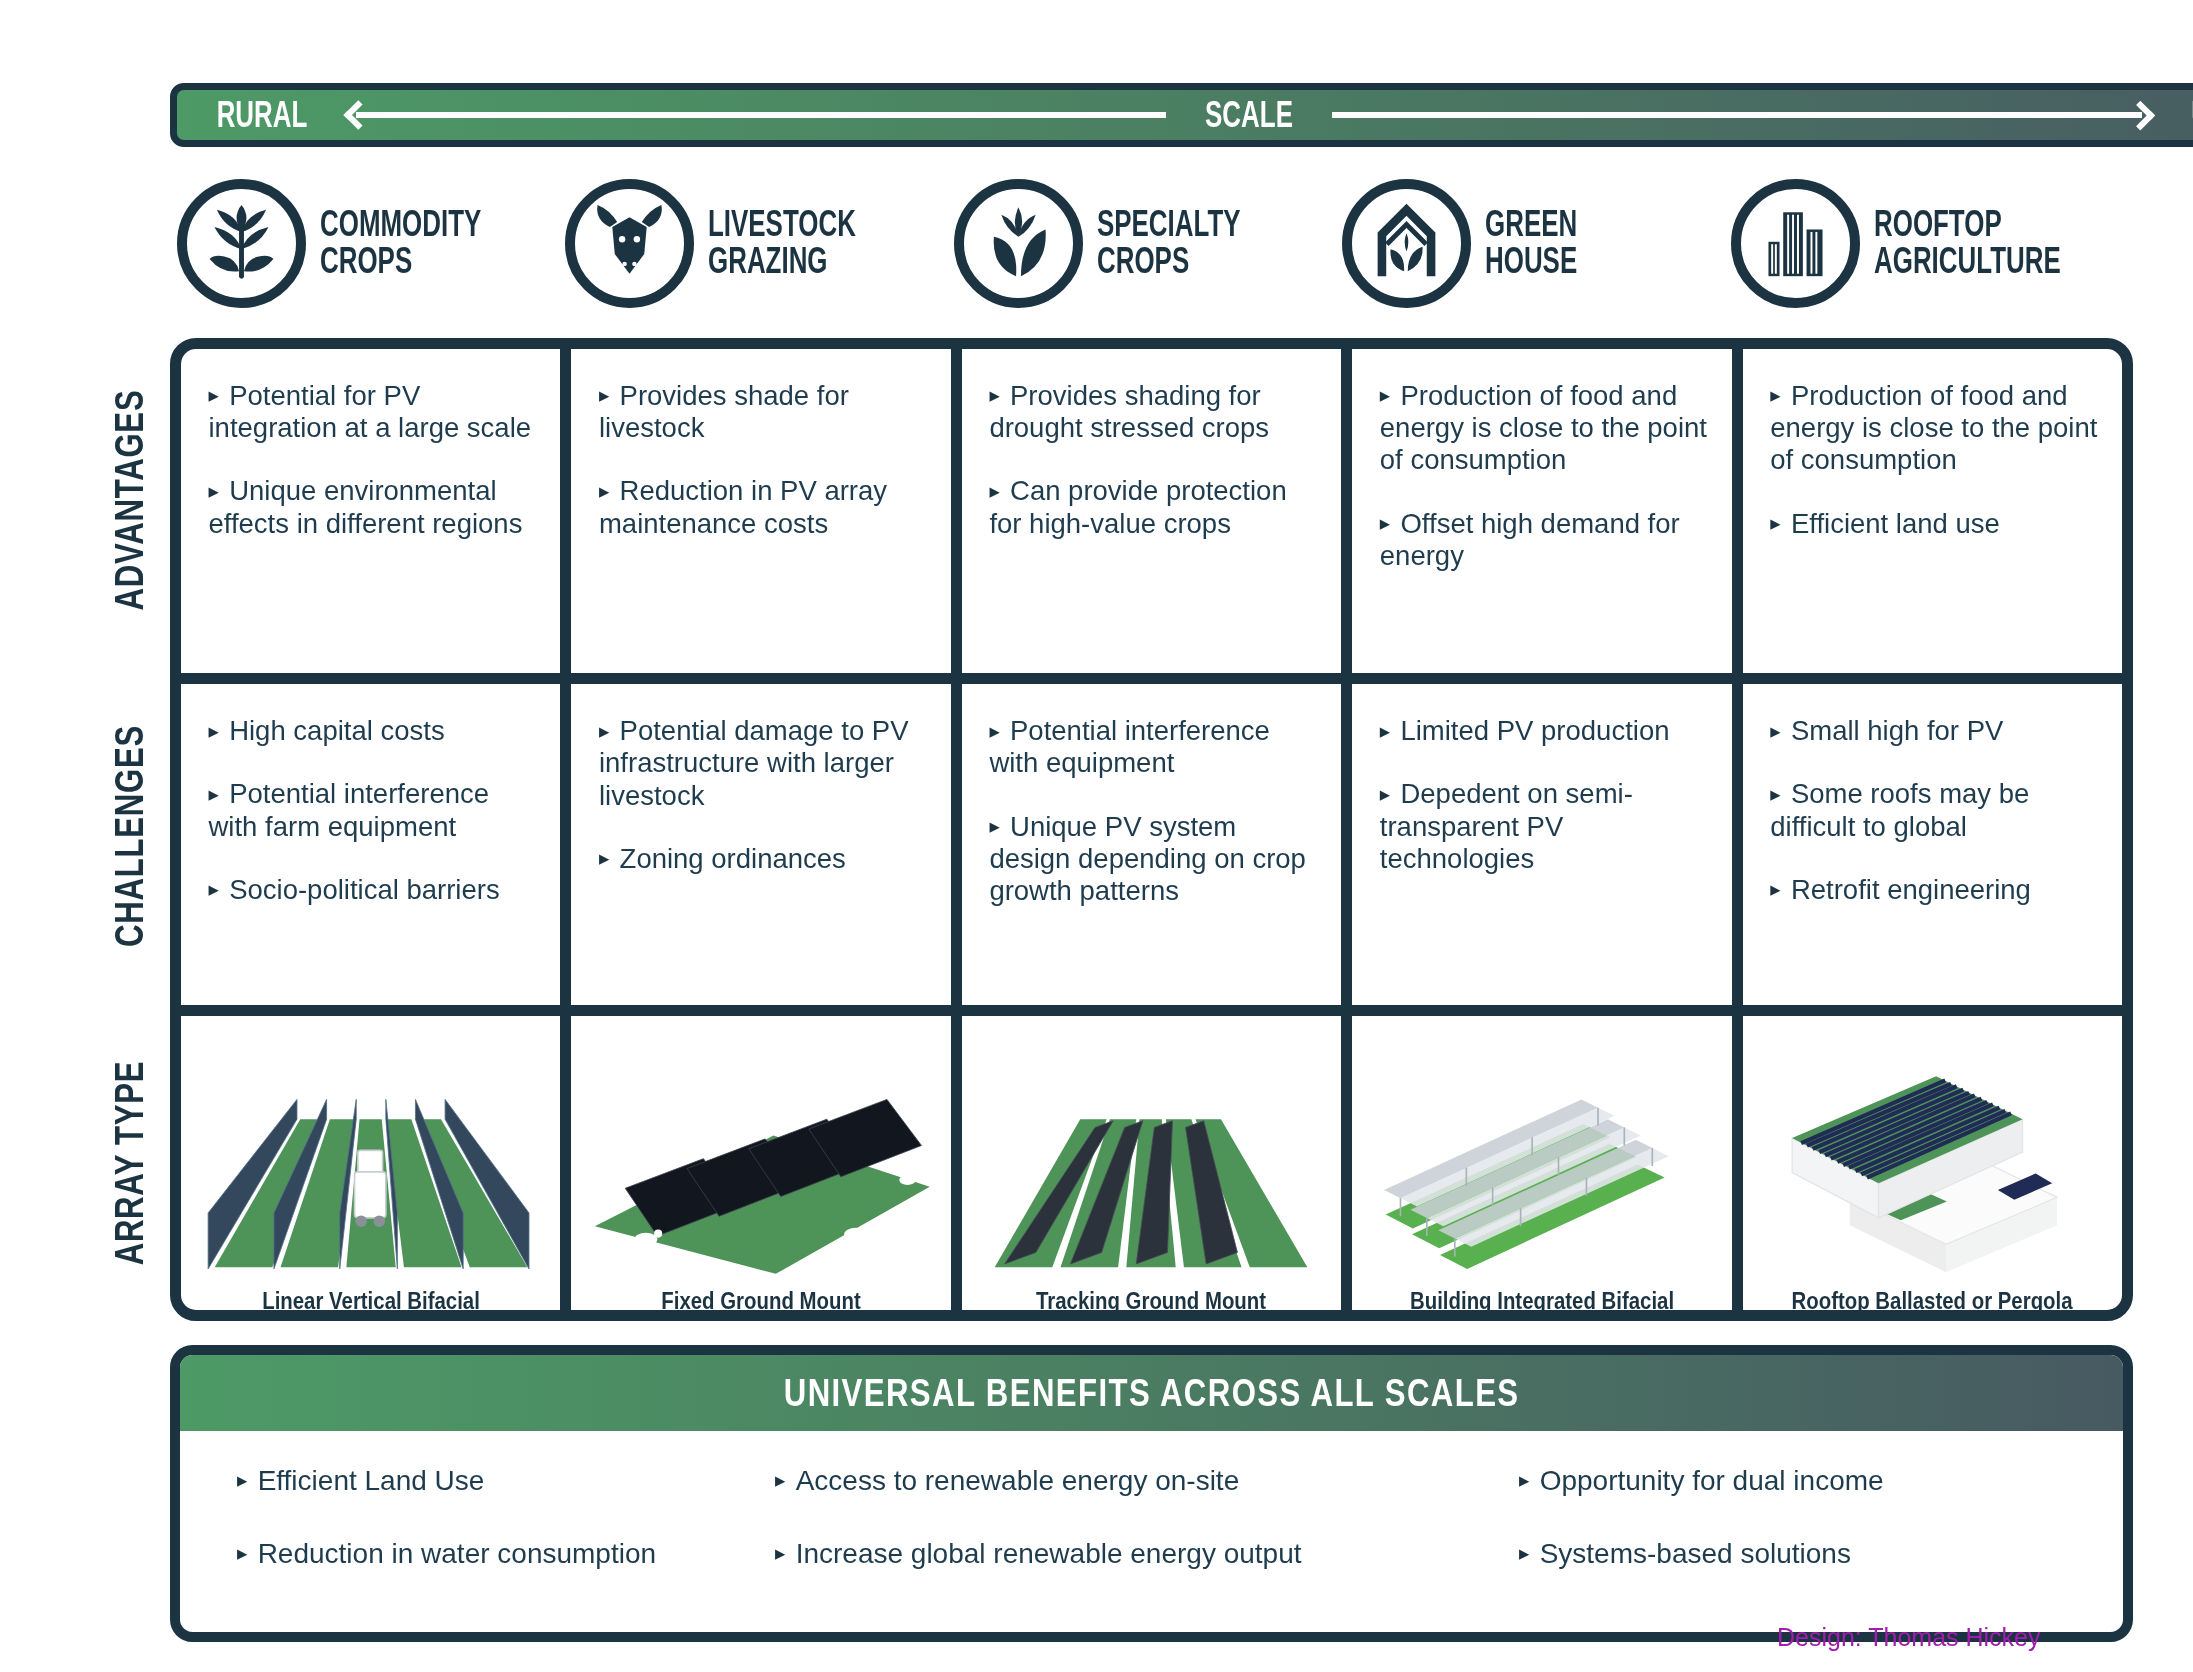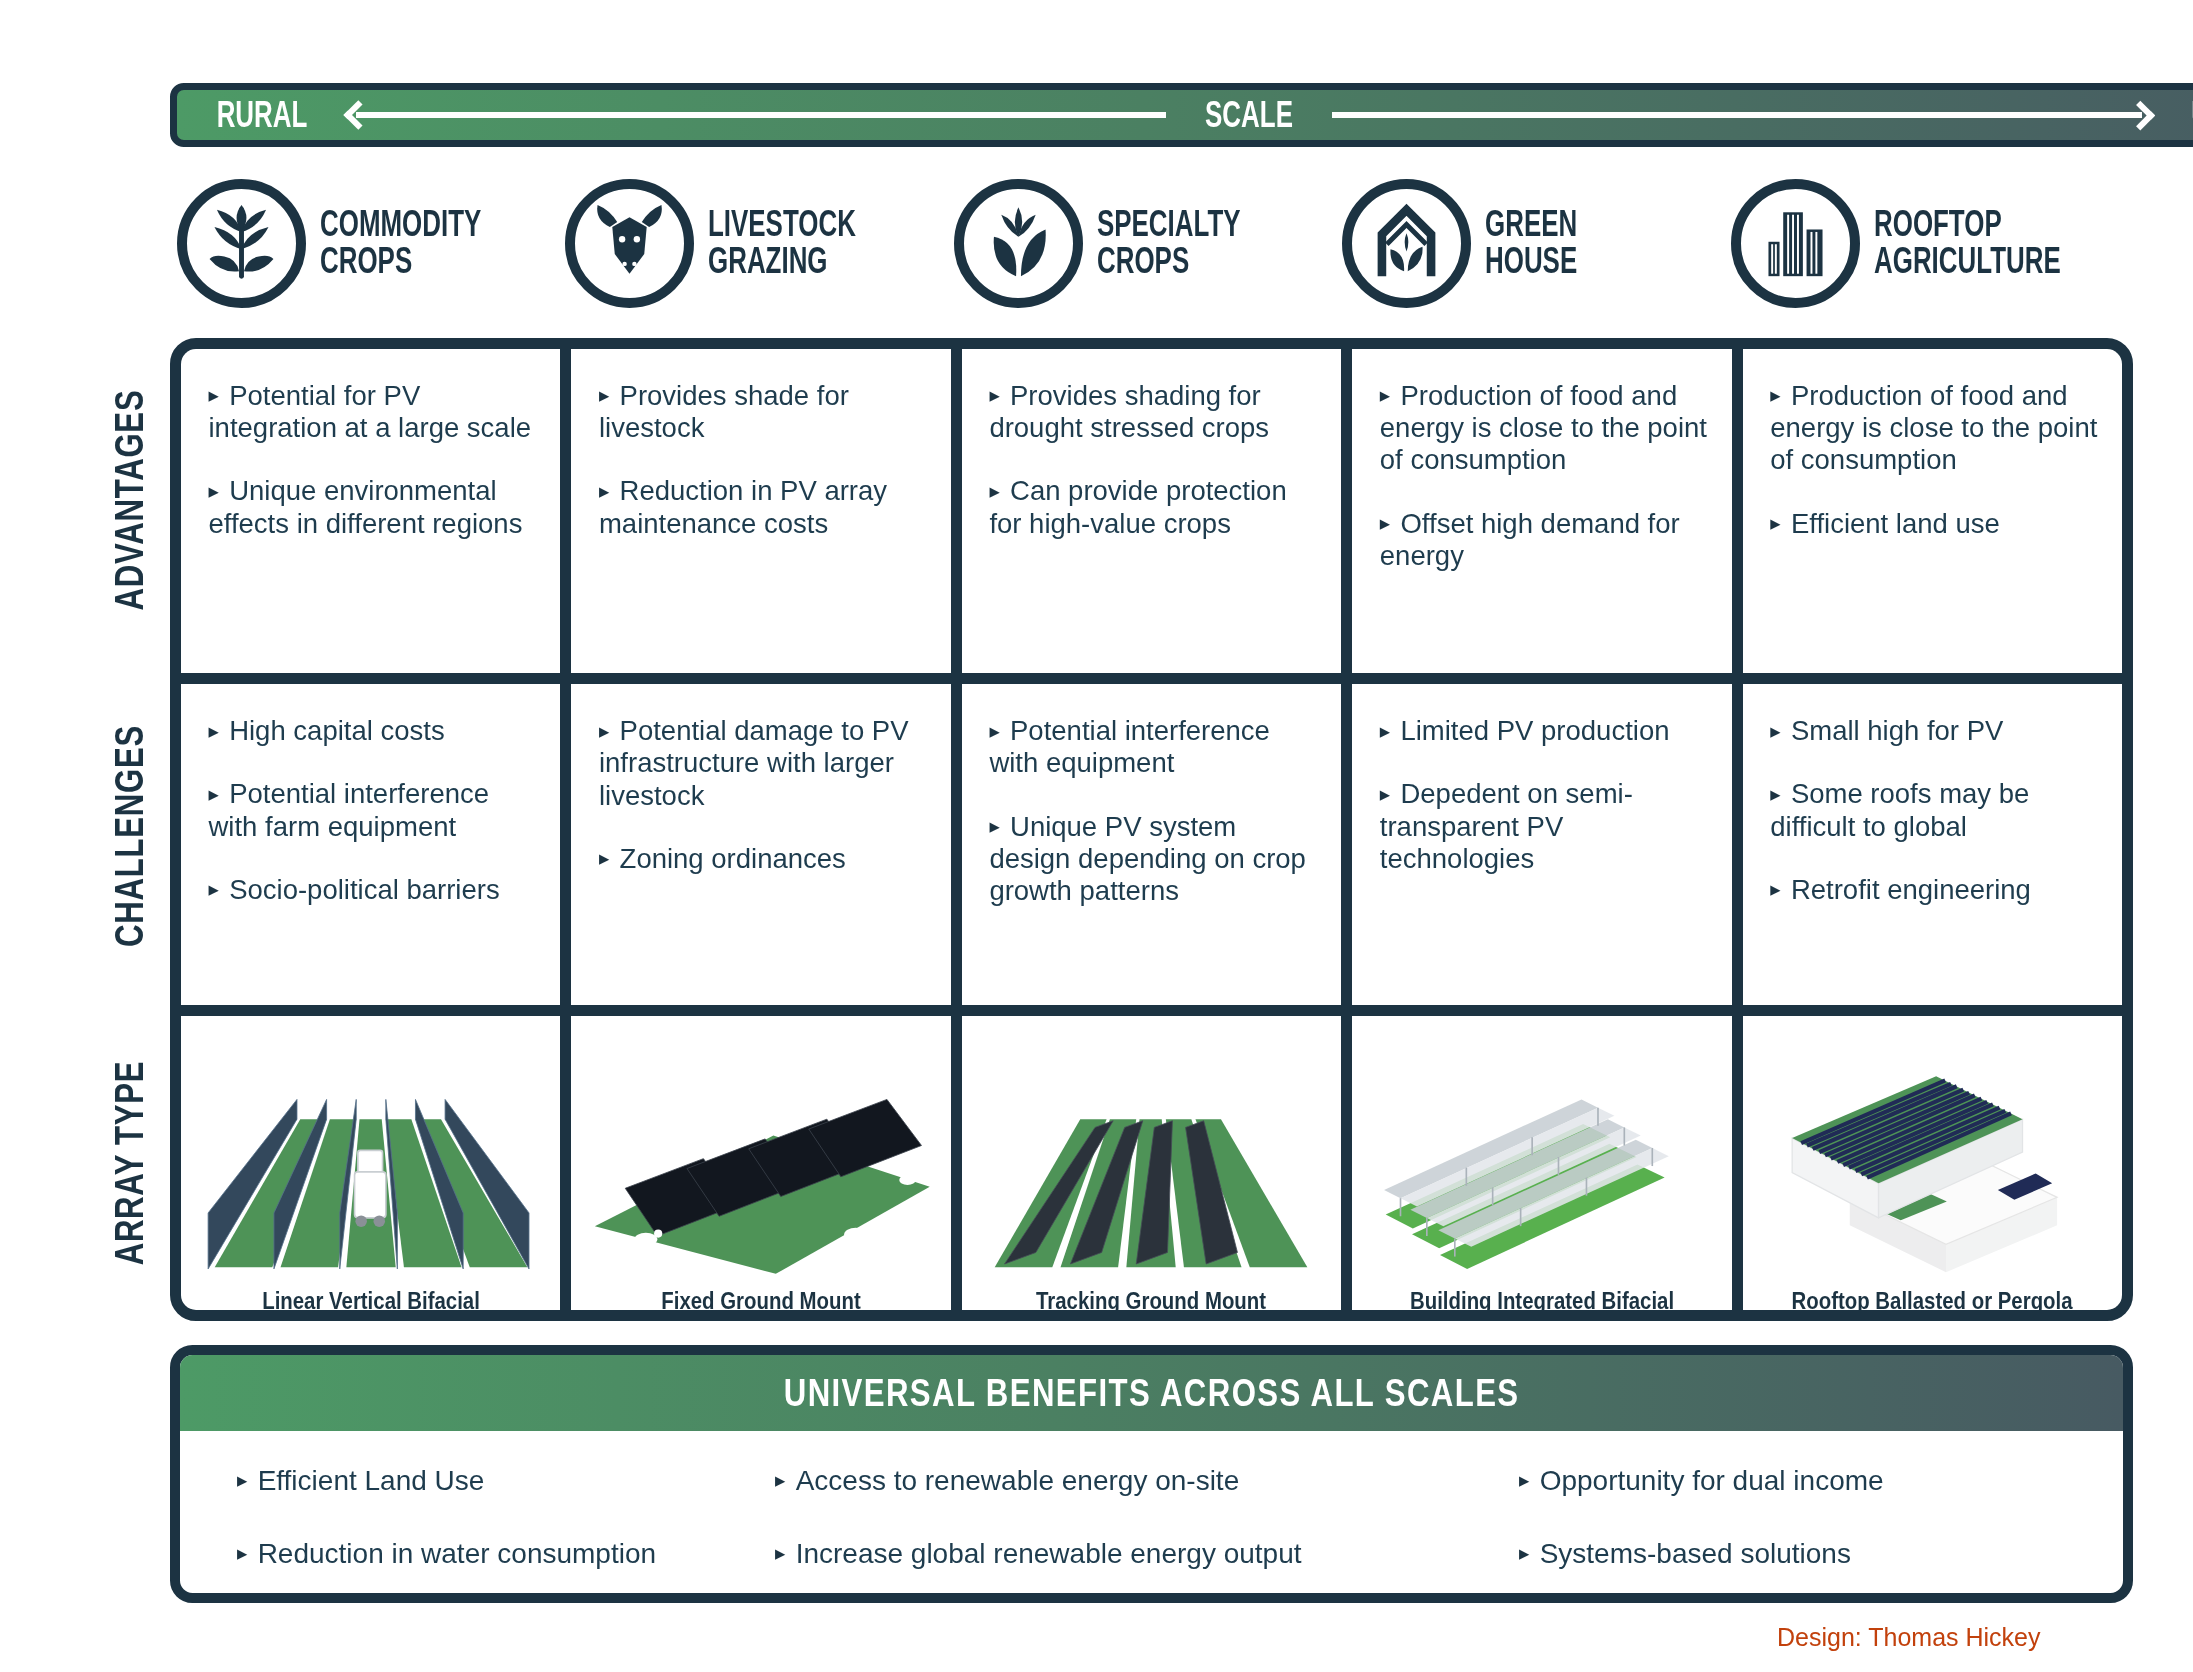--- a/index.html
+++ b/index.html
@@ -44,30 +44,30 @@
   .array-cell svg { flex:1; min-height:0; width:100%; }
   .caption { text-align:center; font-size:24px; font-weight:bold; color:#1c3342;
              transform:scaleX(.85); transform-origin:center; padding:5.2px 0 6.9px; white-space:nowrap; }
 
   
   .vlabel { position:absolute; width:361px; height:48px; line-height:48px; text-align:center;
             font-weight:bold; font-size:40px; color:#1c3342; letter-spacing:0.9px;
             transform:rotate(-90deg) scaleX(.78); }
 
   
-  .universal { position:absolute; left:170px; top:1345px; width:1963px; height:258px;
+  .universal { position:absolute; left:170px; top:1345px; width:1963px; height:297px;
                border:10.3px solid #1c3342; border-radius:22.4px; overflow:hidden; background:#fff; }
   .uni-header { height:76px; background:linear-gradient(90deg,#4d9a66 0%,#4b8062 45%,#475a62 100%);
                 display:flex; align-items:center; justify-content:center; }
   .uni-title { color:#fff; font-weight:bold; font-size:38px; letter-spacing:1.7px;
                transform:scaleX(.82); transform-origin:center; white-space:nowrap; }
   .uni-body { display:grid; grid-template-columns:538px 744px 1fr; row-gap:41px;
               padding:34px 17px 0 57px; font-size:28px; color:#1e3c4e; }
 
-  .credit { position:absolute; left:1777px; top:1623px; font-size:25px; color:#c2410c; }
+  .credit { position:absolute; left:1777px; top:1623px; font-size:25px; color:#a21caf; }
 </style>
 </head>
 <body>
 
 <div class="page">
 
   <div class="scale-bar">
     <span class="bar-label">RURAL</span>
     <div class="arrow">
         <i class="chev chev-left"></i>

